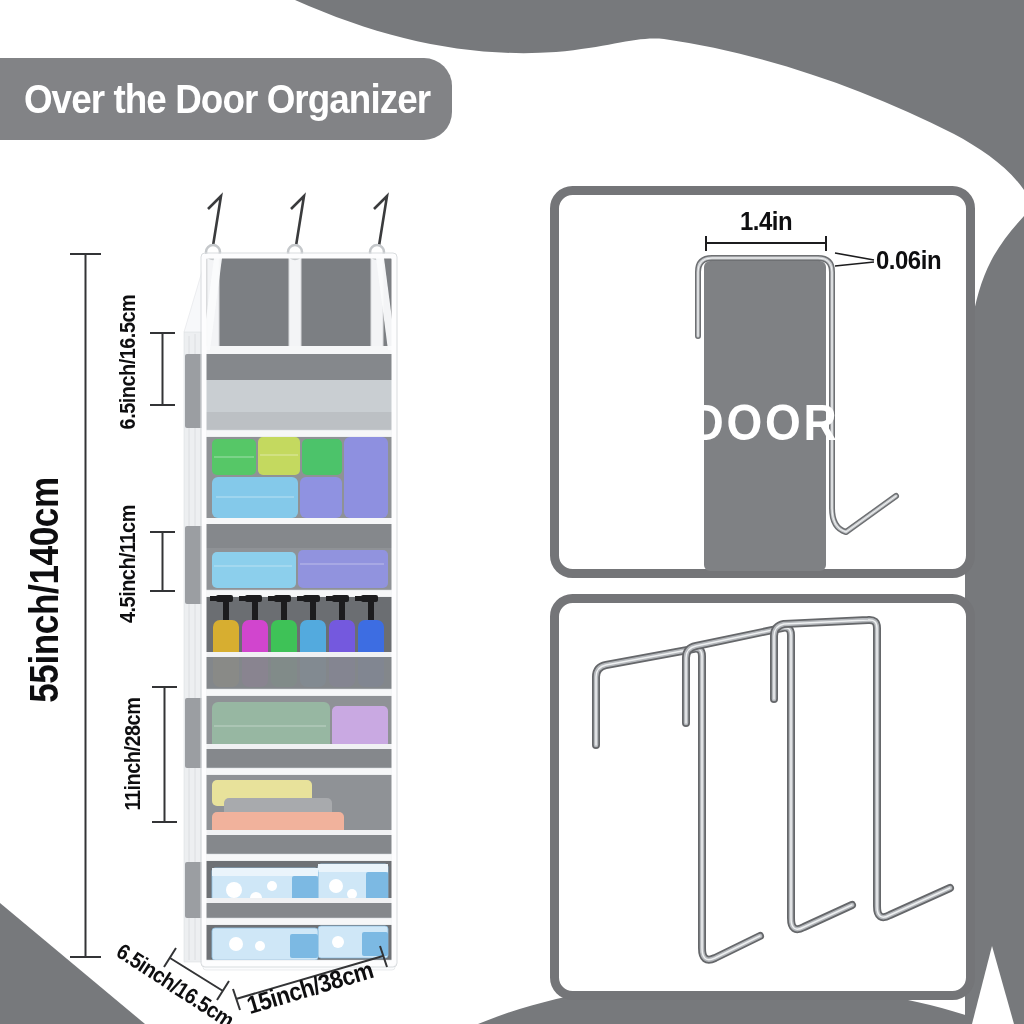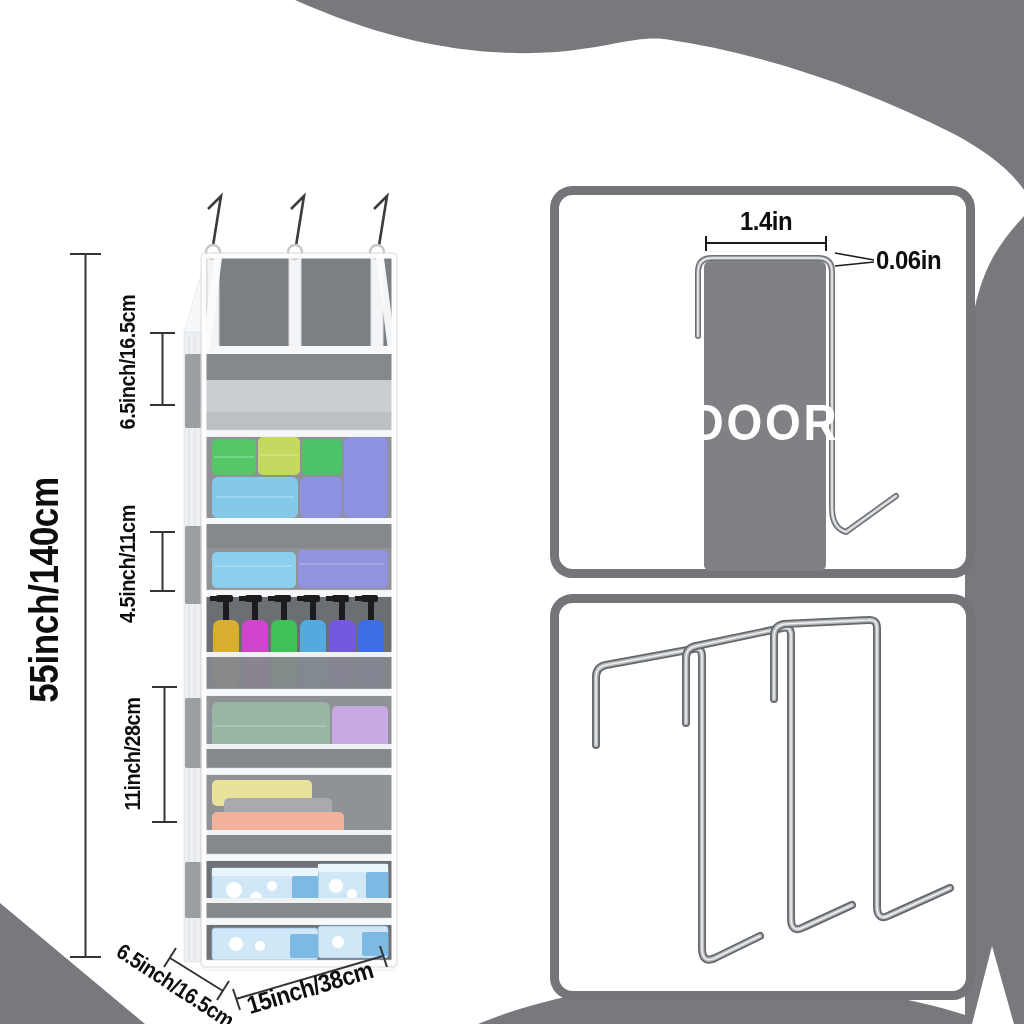--- a/index.html
+++ b/index.html
@@ -232,20 +232,23 @@
       </g>
       <g>
         <path d="M774,699 L774,636 Q774,626 784,624 L868,620 Q877,619 877,628 L877,906 Q877,922 890,915 L950,888" stroke="#65676a" stroke-width="8"></path>
         <path d="M774,699 L774,636 Q774,626 784,624 L868,620 Q877,619 877,628 L877,906 Q877,922 890,915 L950,888" stroke="#b5b8bc" stroke-width="4.5"></path>
         <path d="M774,699 L774,636 Q774,626 784,624 L868,620 Q877,619 877,628 L877,906 Q877,922 890,915 L950,888" stroke="#eef0f1" stroke-width="1.5"></path>
       </g>
     </g>
   </g>
 </svg>
 
+<div class="banner">
+  <div class="banner-text">Over the Door Organizer</div>
+</div>
 
 <div class="dim-label lbl-total">55inch/140cm</div>
 <div class="dim-label lbl-top">6.5inch/16.5cm</div>
 <div class="dim-label lbl-mid">4.5inch/11cm</div>
 <div class="dim-label lbl-low">11inch/28cm</div>
 <div class="dim-label lbl-depth">6.5inch/16.5cm</div>
 <div class="dim-label lbl-width">15inch/38cm</div>
 
 <div class="dim-label lbl-hookw">1.4in</div>
 <div class="dim-label lbl-hookt">0.06in</div>

